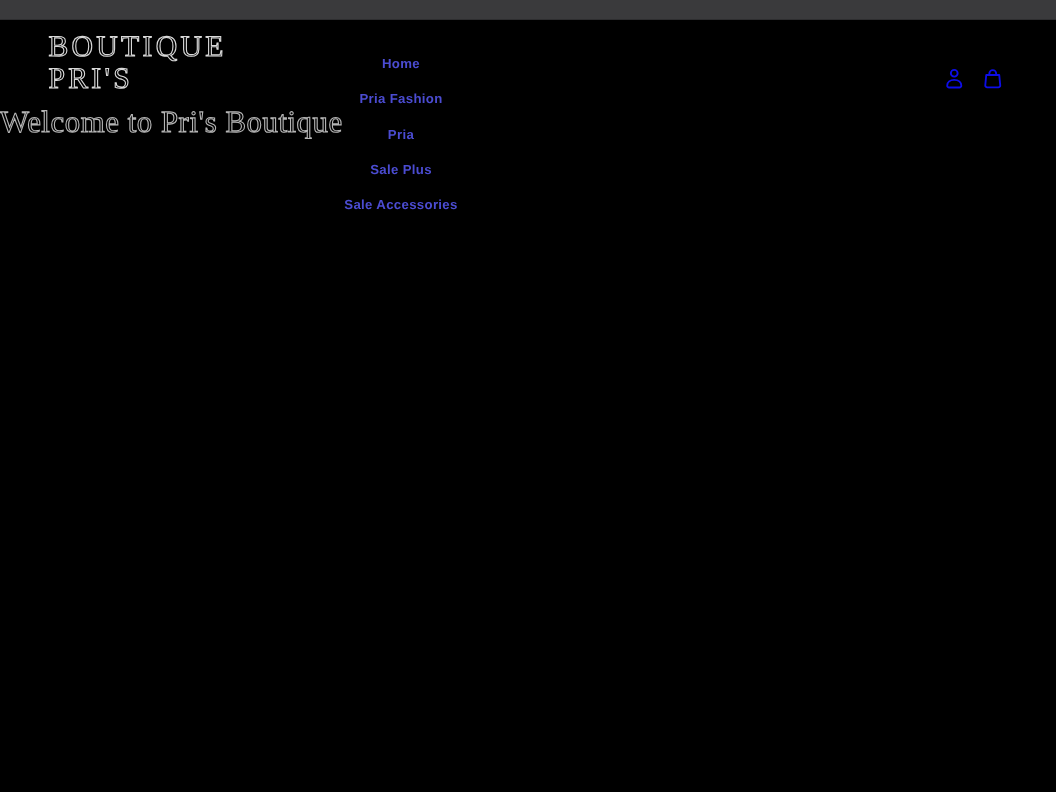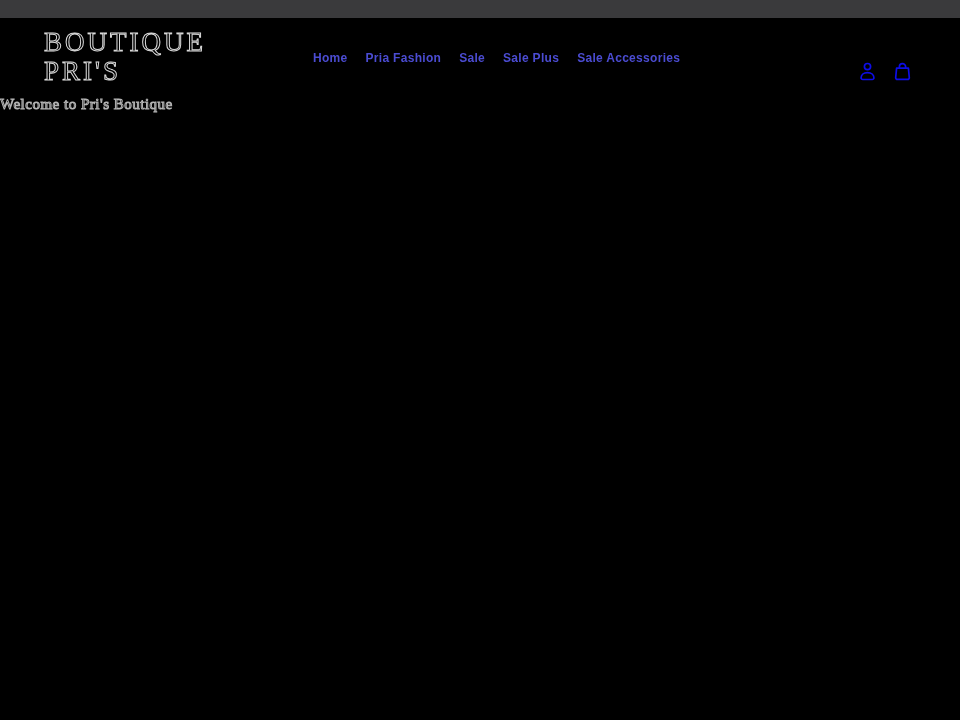--- a/index.html
+++ b/index.html
@@ -52,20 +52,21 @@
     cursor: pointer;
   }
   .logo span { display: block; }
   .nav {
     position: absolute;
     left: 313px;
     top: 51px;
     display: flex;
     gap: 18px;
     align-items: center;
+    flex-direction: column;
   }
   .nav a {
     font-size: 12px;
     font-weight: 700;
     letter-spacing: 0.3px;
     color: var(--nav-link);
     text-decoration: none;
     white-space: nowrap;
   }
   .header-icons {
@@ -87,21 +88,21 @@
     background: none;
     border: none;
     color: inherit;
   }
   .header-icons svg { display: block; }
   .welcome {
     position: absolute;
     left: 0px;
     top: 96px;
     font-family: "Liberation Serif", serif;
-    font-size: 15px;
+    font-size: 28px;
     letter-spacing: 0.5px;
     font-weight: 400;
     white-space: nowrap;
   }
 </style>
 </head>
 <body>
 
 <div class="page">
 
@@ -110,21 +111,21 @@
   <header>
 
     <div class="logo outline-text">
       <span>BOUTIQUE</span>
       <span>PRI'S</span>
     </div>
 
     <nav class="nav">
       <a href="#">Home</a>
       <a href="#">Pria Fashion</a>
-      <a href="#">Sale</a>
+      <a href="#">Pria</a>
       <a href="#">Sale Plus</a>
       <a href="#">Sale Accessories</a>
     </nav>
 
     <div class="header-icons">
       <button class="icon-btn" aria-label="Account">
         <svg width="19" height="21" viewBox="0 0 19 21" fill="none" stroke="currentColor" stroke-width="1.7" stroke-linecap="round" stroke-linejoin="round">
           <circle cx="9.5" cy="5.6" r="3.1"></circle>
           <path d="M9.5 11.6 c-3.9 0 -6.4 2.3 -6.4 5.1 a1.7 1.7 0 0 0 1.7 1.8 h9.4 a1.7 1.7 0 0 0 1.7 -1.8 c0 -2.8 -2.5 -5.1 -6.4 -5.1 z"></path>
         </svg>

